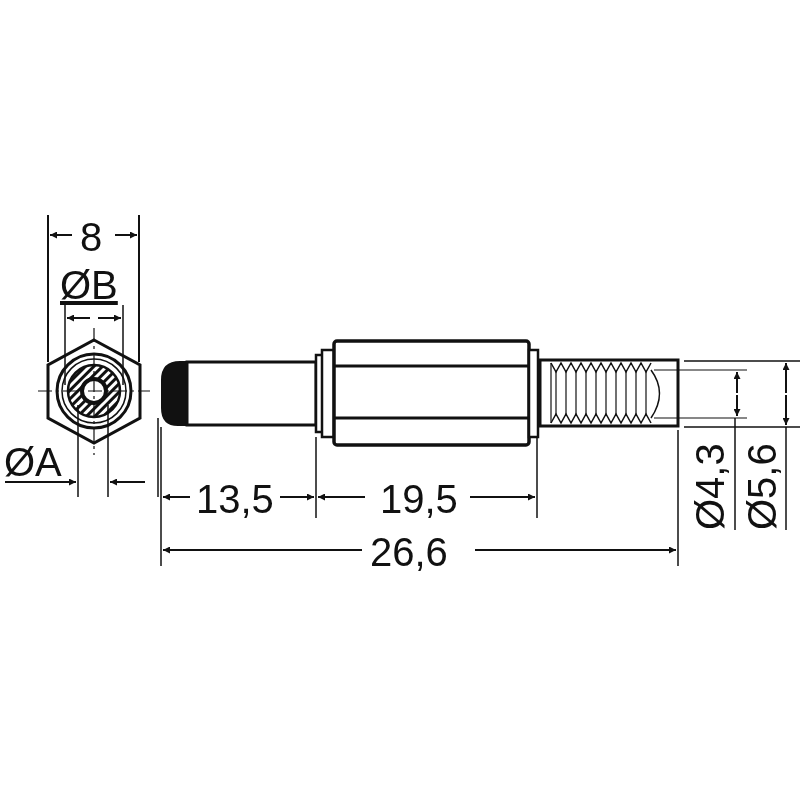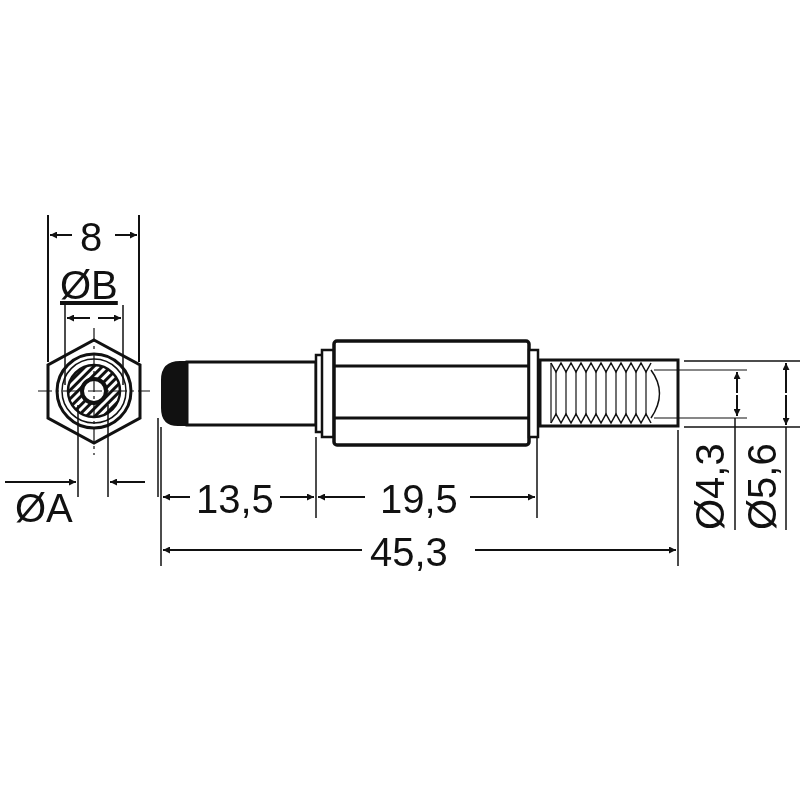--- a/index.html
+++ b/index.html
@@ -114,21 +114,21 @@
     <line x1="318" y1="497" x2="365" y2="497" marker-start="url(#arr)"></line>
     <line x1="470" y1="497" x2="535" y2="497" marker-end="url(#arr)"></line>
 
     <line x1="163" y1="550" x2="362" y2="550" marker-start="url(#arr)"></line>
     <line x1="475" y1="550" x2="676" y2="550" marker-end="url(#arr)"></line>
   </g>
 </svg>
 
 <span class="lbl big" style="left:80px; top:217px;">8</span>
 <span class="lbl big" style="left:60px; top:265px;text-decoration:underline;">ØB</span>
-<span class="lbl big" style="left:15px; top:442px;margin-top:46px;">ØA</span>
+<span class="lbl big" style="left:4px; top:442px;">ØA</span>
 
 <span class="lbl big" style="left:196px; top:479px;">13,5</span>
 <span class="lbl big" style="left:380px; top:479px;">19,5</span>
-<span class="lbl big" style="left:370px; top:532px;">45,3</span>
+<span class="lbl big" style="left:370px; top:532px;">26,6</span>
 
 <span class="lbl big rot" style="left:690px; top:530px;">Ø4,3</span>
 <span class="lbl big rot" style="left:742px; top:530px;">Ø5,6</span>
 </div>
 
 </body></html>

